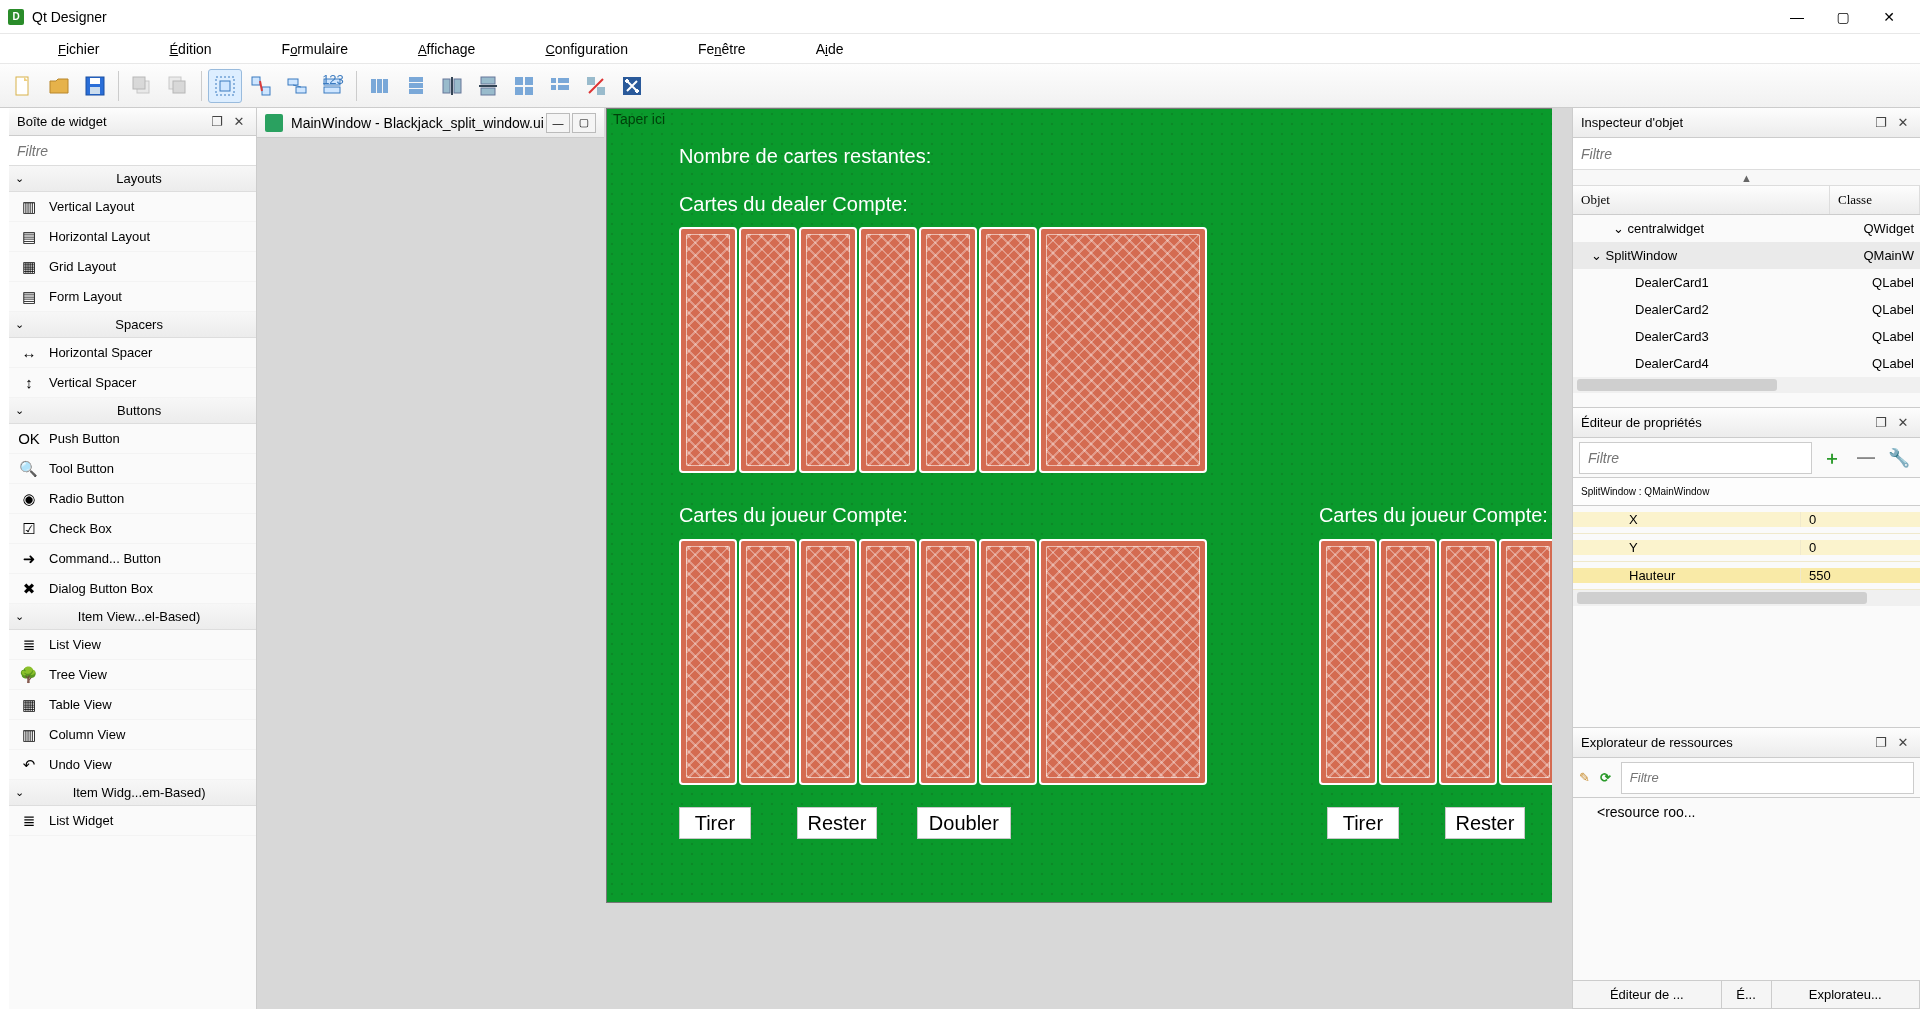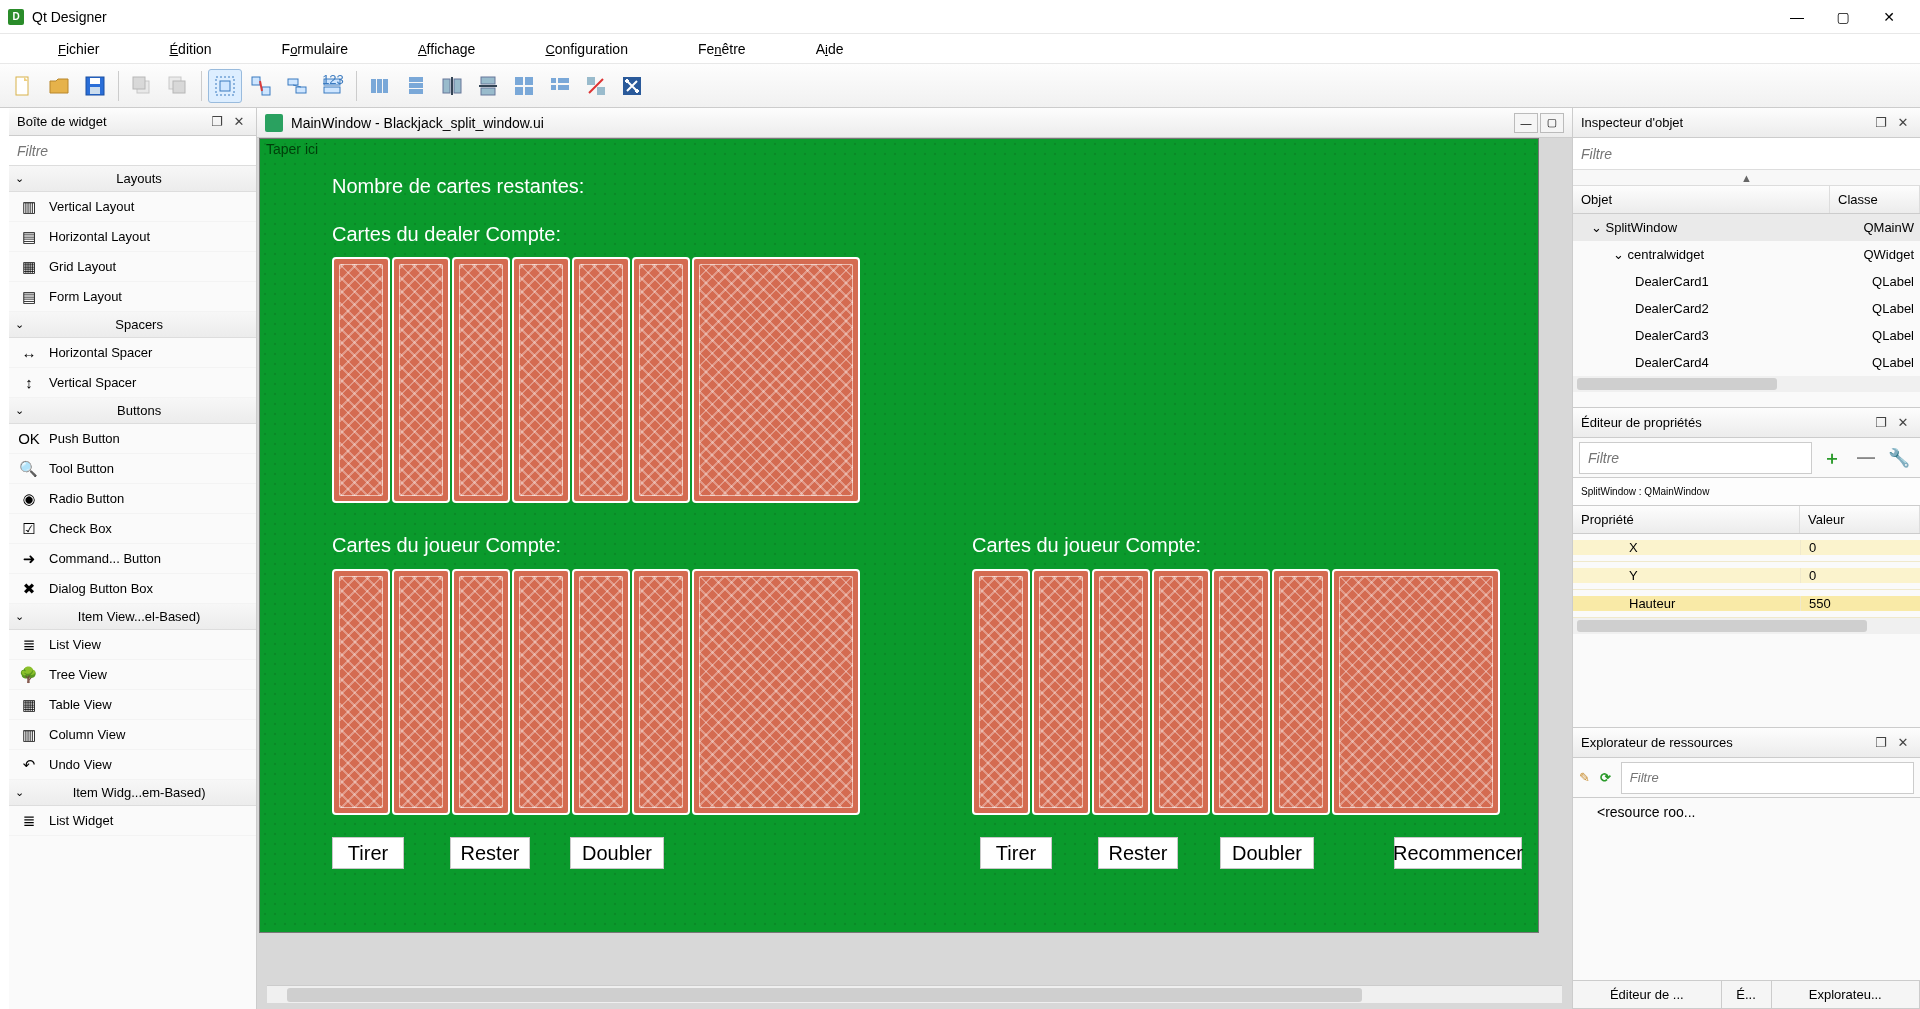--- a/index.html
+++ b/index.html
@@ -26,21 +26,21 @@
 .dock-filter{height:32px;border-bottom:1px solid #ddd;}
 .dock-filter input{width:100%;height:100%;border:none;padding:0 8px;background:#fff;font-size:14px;color:#777;font-style:italic;}
 .wb{width:248px;overflow-y:auto;}
 .wb-list{overflow-y:auto;height:100%;}
 .wb-cat{display:flex;align-items:center;height:26px;background:linear-gradient(#f7f7f7,#ececec);border-bottom:1px solid #ddd;padding:0 6px;font-size:13px;}
 .wb-cat .chev{margin-right:4px;font-size:11px;}
 .wb-cat .catname{flex:1;text-align:center;}
 .wb-item{display:flex;align-items:center;height:30px;padding:0 10px;gap:10px;border-bottom:1px solid #f3f3f3;font-size:14px;}
 .wb-item .ico{width:20px;height:20px;display:flex;align-items:center;justify-content:center;font-size:15px;}
 
-.center{flex:1;display:flex;flex-direction:column;background:#d8d8d8;min-width:0;}
+.center{flex:1;display:flex;flex-direction:row;background:#d8d8d8;min-width:0;}
 .sub-title{display:flex;align-items:center;height:30px;background:linear-gradient(#fdfdfd,#ececec);padding:0 8px;border-bottom:1px solid #ccc;}
 .sub-title .qt-icon{width:18px;height:18px;background:#2aa160;border-radius:2px;margin-right:8px;}
 .sub-title .t{font-size:14px;}
 .sub-title .spacer{flex:1;}
 .sub-title .winctl{width:24px;height:20px;display:flex;align-items:center;justify-content:center;background:#f5f5f5;border:1px solid #bbb;font-size:11px;margin-left:2px;}
 .canvas-wrap{flex:1;padding:0 2px;overflow:auto;}
 .canvas{width:1280px;height:795px;background:#0a9a2c;border:1px solid #777;position:relative;margin-bottom:10px;}
 .canvas::after{content:"";position:absolute;inset:0;background-image:radial-gradient(#0c8828 1px,transparent 1px);background-size:10px 10px;pointer-events:none;}
 .menuhint{position:absolute;top:2px;left:6px;color:#003f0a;font-size:14px;z-index:2;}
 .cvlabel{position:absolute;color:#fff;font-size:20px;z-index:2;}
@@ -48,21 +48,21 @@
 .card{width:58px;height:246px;background:#d46b51;border:2px solid #fff;border-radius:4px;position:relative;overflow:hidden;}
 .card.big{width:168px;}
 .card::before{content:"";position:absolute;inset:5px;border:1px solid rgba(255,255,255,.55);border-radius:2px;background-image:repeating-linear-gradient(45deg,rgba(255,255,255,.32) 0 2px,transparent 2px 9px),repeating-linear-gradient(-45deg,rgba(255,255,255,.32) 0 2px,transparent 2px 9px);}
 .gbtn{position:absolute;height:32px;background:#fff;border:1px solid #c8c8c8;font-size:20px;display:flex;align-items:center;justify-content:center;cursor:default;z-index:2;}
 .hscroll{height:18px;background:#f0f0f0;border-top:1px solid #ccc;margin:0 10px 6px;position:relative;overflow:hidden;}
 .hscroll .thumb{position:absolute;top:2px;left:20px;right:200px;height:14px;background:#cfcfcf;border-radius:3px;}
 
 .right-col{width:348px;display:flex;flex-direction:column;}
 .oi,.pe,.re{display:flex;flex-direction:column;border-bottom:1px solid #ccc;}
 .tree-head,.prop-head{display:flex;background:linear-gradient(#fdfdfd,#ececec);border-bottom:1px solid #ccc;font-size:13px;}
-.tree-head div,.prop-head div{padding:6px 8px;border-right:1px solid #ddd;}
+.tree-head div,.prop-head div{padding:6px 8px;border-right:1px solid #ddd;font-family:Liberation Serif, serif;}
 .tree-body{overflow-x:auto;}
 .tree-row{display:flex;align-items:center;height:27px;padding:0 6px;font-size:14px;white-space:nowrap;}
 .tree-row.sel{background:#eaeaea;}
 .tree-row .ind{display:inline-block;}
 .tree-row .cls{margin-left:auto;padding-left:18px;}
 .upctrl{height:16px;display:flex;align-items:center;justify-content:center;border-bottom:1px solid #ddd;background:#f8f8f8;font-size:11px;color:#666;}
 .prop-tools{display:flex;align-items:center;height:40px;border-bottom:1px solid #ccc;gap:6px;padding:0 6px;}
 .prop-tools input{flex:1;height:32px;border:1px solid #ccc;padding:0 8px;font-size:14px;font-style:italic;color:#777;}
 .prop-tools .pb{width:28px;height:28px;display:flex;align-items:center;justify-content:center;font-size:18px;}
 .prop-label{height:28px;display:flex;align-items:center;padding:0 8px;font-size:10px;border-bottom:1px solid #ccc;background:#fdfdfd;}
@@ -396,29 +396,29 @@
           <div class="db">❐</div>
           <div class="db">✕</div>
         </div>
         <div class="dock-filter"><input placeholder="Filtre" style=""></div>
         <div class="upctrl">▲</div>
         <div class="tree-head">
           <div style="flex:1">Objet</div>
           <div style="width:90px">Classe</div>
         </div>
         <div class="tree-body" id="oi-body">
+            <div class="tree-row">
+              <span class="ind" style="width:34px"></span>
+              <span>⌄ centralwidget</span>
+              <span class="cls">QWidget</span>
+            </div>
             <div class="tree-row sel">
               <span class="ind" style="width:12px"></span>
               <span>⌄ SplitWindow</span>
               <span class="cls">QMainW</span>
-            </div>
-            <div class="tree-row">
-              <span class="ind" style="width:34px"></span>
-              <span>⌄ centralwidget</span>
-              <span class="cls">QWidget</span>
             </div>
             <div class="tree-row">
               <span class="ind" style="width:56px"></span>
               <span>DealerCard1</span>
               <span class="cls">QLabel</span>
             </div>
             <div class="tree-row">
               <span class="ind" style="width:56px"></span>
               <span>DealerCard2</span>
               <span class="cls">QLabel</span>
@@ -446,24 +446,20 @@
           <div class="db">❐</div>
           <div class="db">✕</div>
         </div>
         <div class="prop-tools">
           <input placeholder="Filtre" style="">
           <div class="pb" style="color:#2a9a2a;font-weight:bold;">＋</div>
           <div class="pb" style="color:#888;font-weight:bold;">—</div>
           <div class="pb" style="color:#666">🔧</div>
         </div>
         <div class="prop-label">SplitWindow : QMainWindow</div>
-        <div class="prop-head">
-          <div style="flex:1">Propriété</div>
-          <div style="width:120px">Valeur</div>
-        </div>
         <div id="pe-body">
             <div class="prop-row">
               <div class="pn">X</div>
               <div class="pv">0</div>
             </div>
             <div class="prop-row">
               <div class="pn">Y</div>
               <div class="pv">0</div>
             </div>
             <div class="prop-row b">

